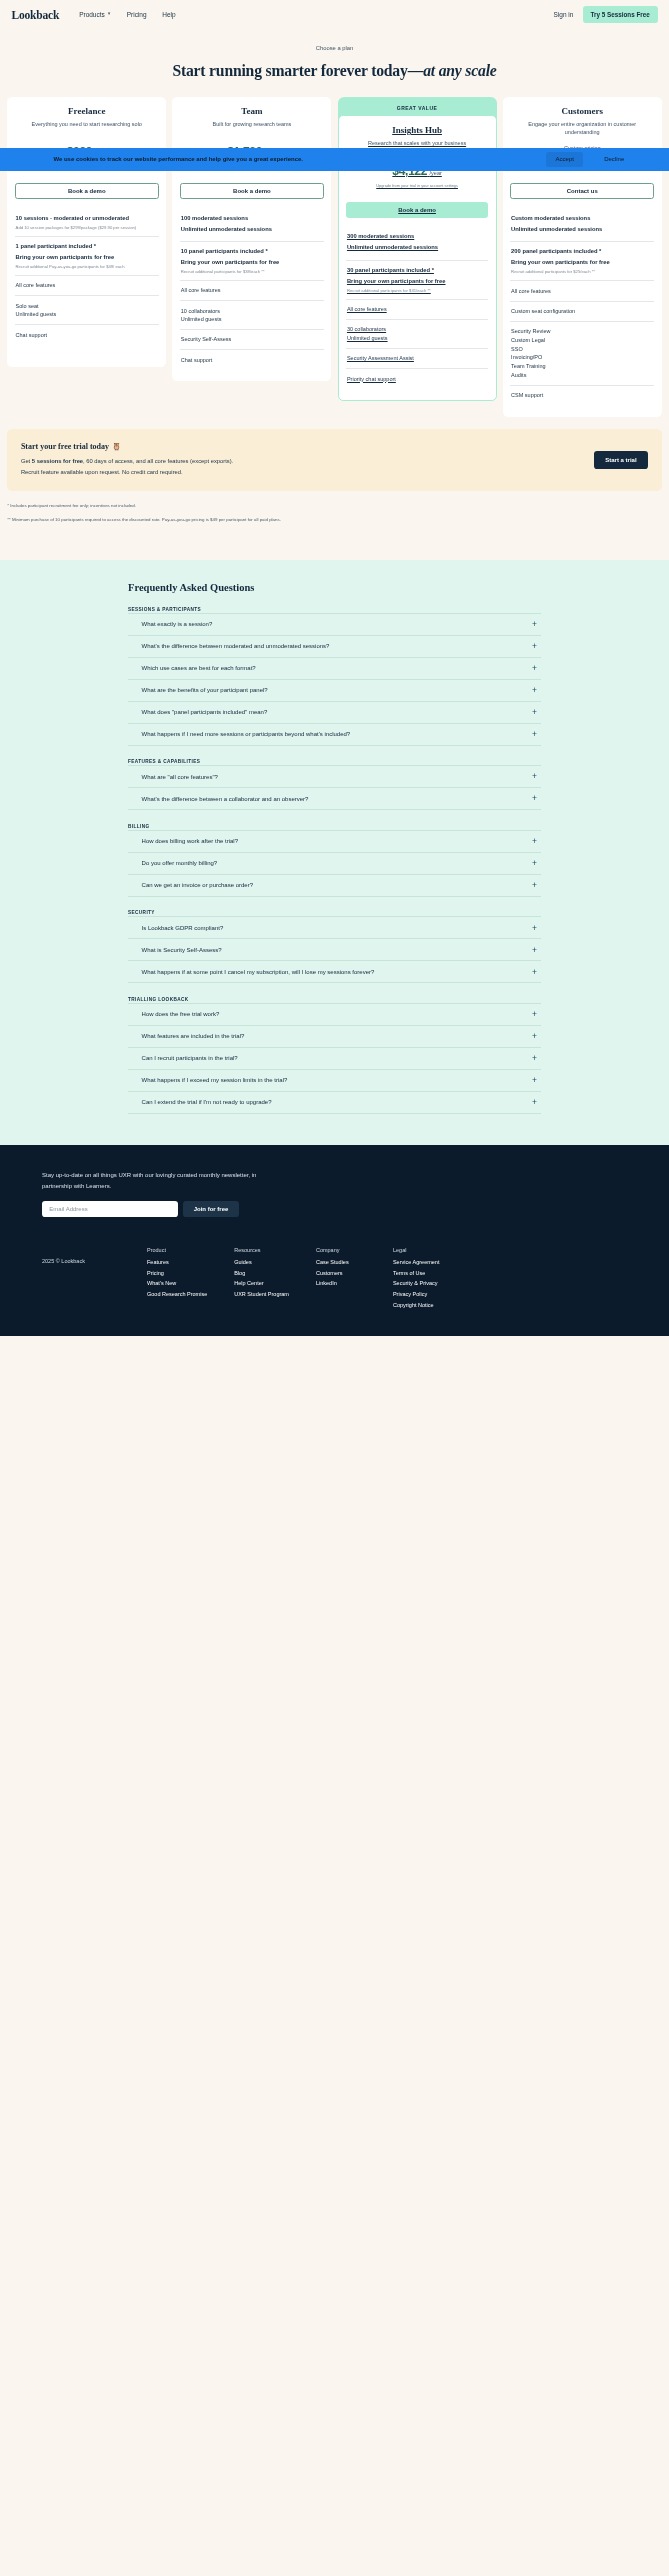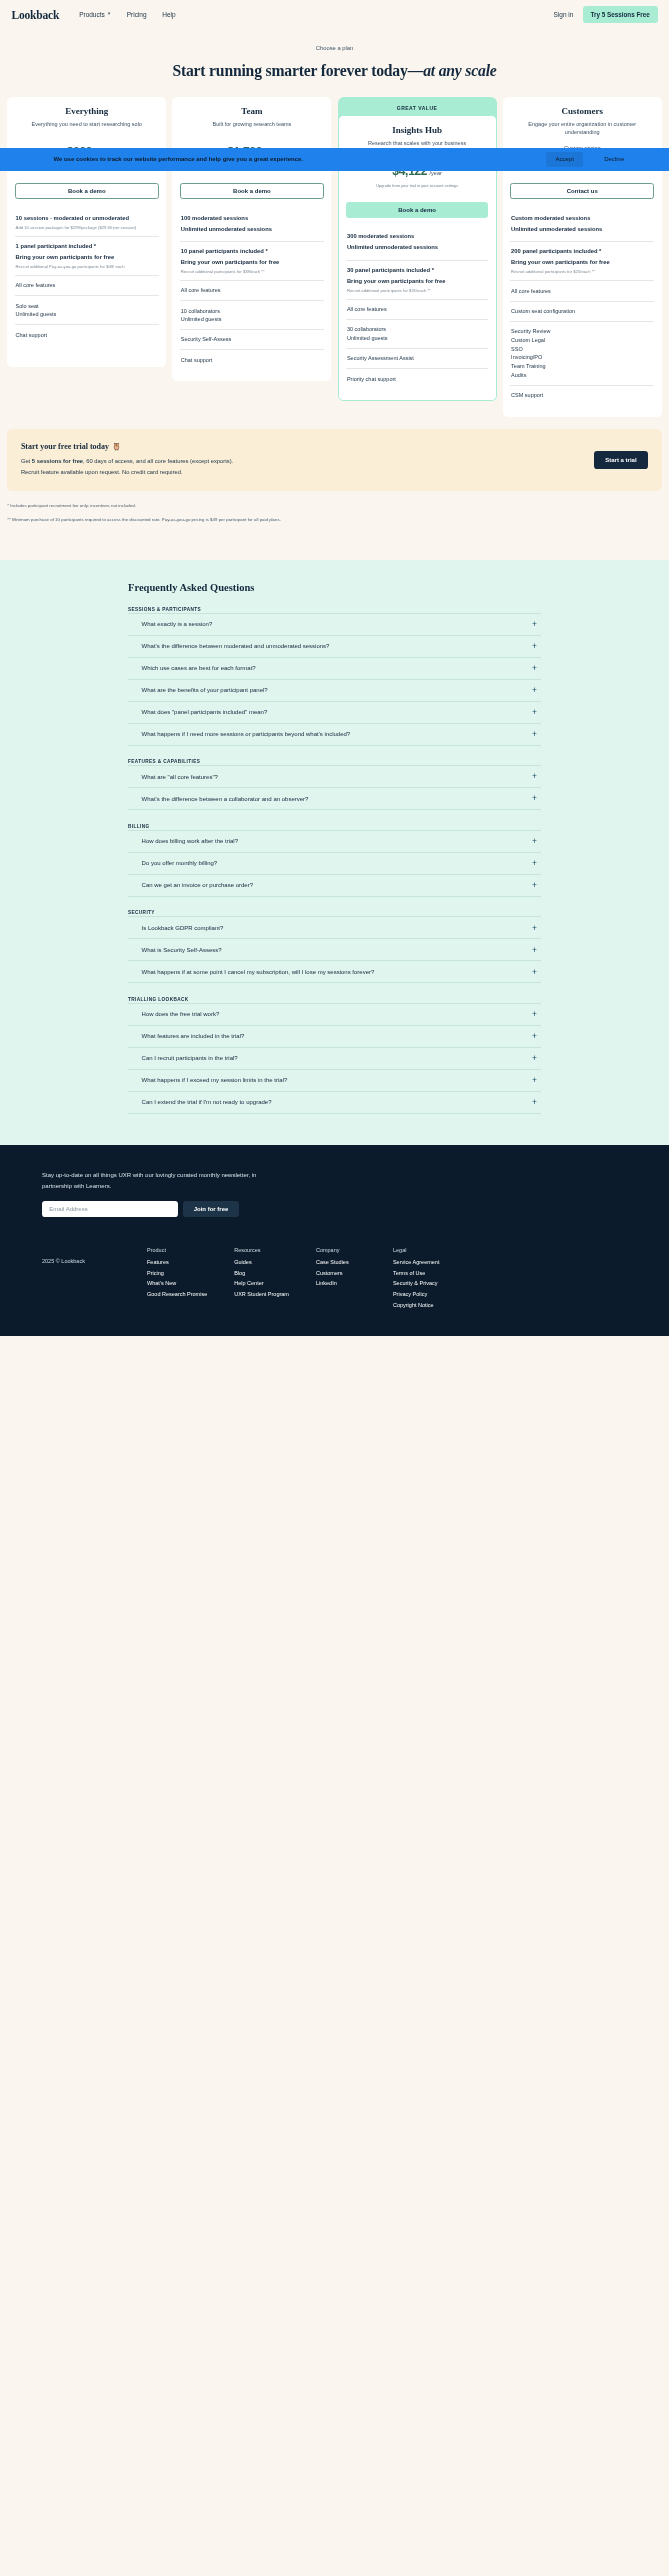--- a/index.html
+++ b/index.html
@@ -79,21 +79,21 @@
     font-weight: 700;
     letter-spacing: 0.5px;
     color: #14293d;
   }
   .card {
     background: #ffffff;
     border-radius: 5.2px;
     padding: 9.4px 7.3px 11.5px;
     position: relative;
   }
-  .card.featured { border: 0.8px solid #a8ecd4; }
+  .card.featured { border: 0.8px solid #a8ecd4; text-decoration: underline; }
   .plan-name {
     font-family: "Liberation Serif", serif;
     font-size: 9px;
     font-weight: 700;
     text-align: center;
     color: #14293d;
     margin-bottom: 4.7px;
   }
   .plan-desc {
     font-size: 5.5px;
@@ -361,21 +361,21 @@
     <div class="cookie-actions">
       <button class="cookie-btn">Accept</button>
       <button class="cookie-btn ghost">Decline</button>
     </div>
   </div>
 
   <div class="cards">
 
     <div class="card-outer">
       <div class="card">
-        <div class="plan-name">Everything</div>
+        <div class="plan-name">Freelance</div>
         <div class="plan-desc">Everything you need to start researching solo</div>
         <div class="price-row">
           <span class="price">$299</span>
           <span class="price-per">/year</span>
         </div>
         <div class="upgrade-note">Upgrade from your trial in your account settings</div>
         <button class="btn-demo">Book a demo</button>
         <div class="feat-block">
           <div class="feat-strong">10 sessions - moderated or unmoderated</div>
           <div class="feat-sub">Add 10 session packages for $299/package ($29.90 per session)</div>

